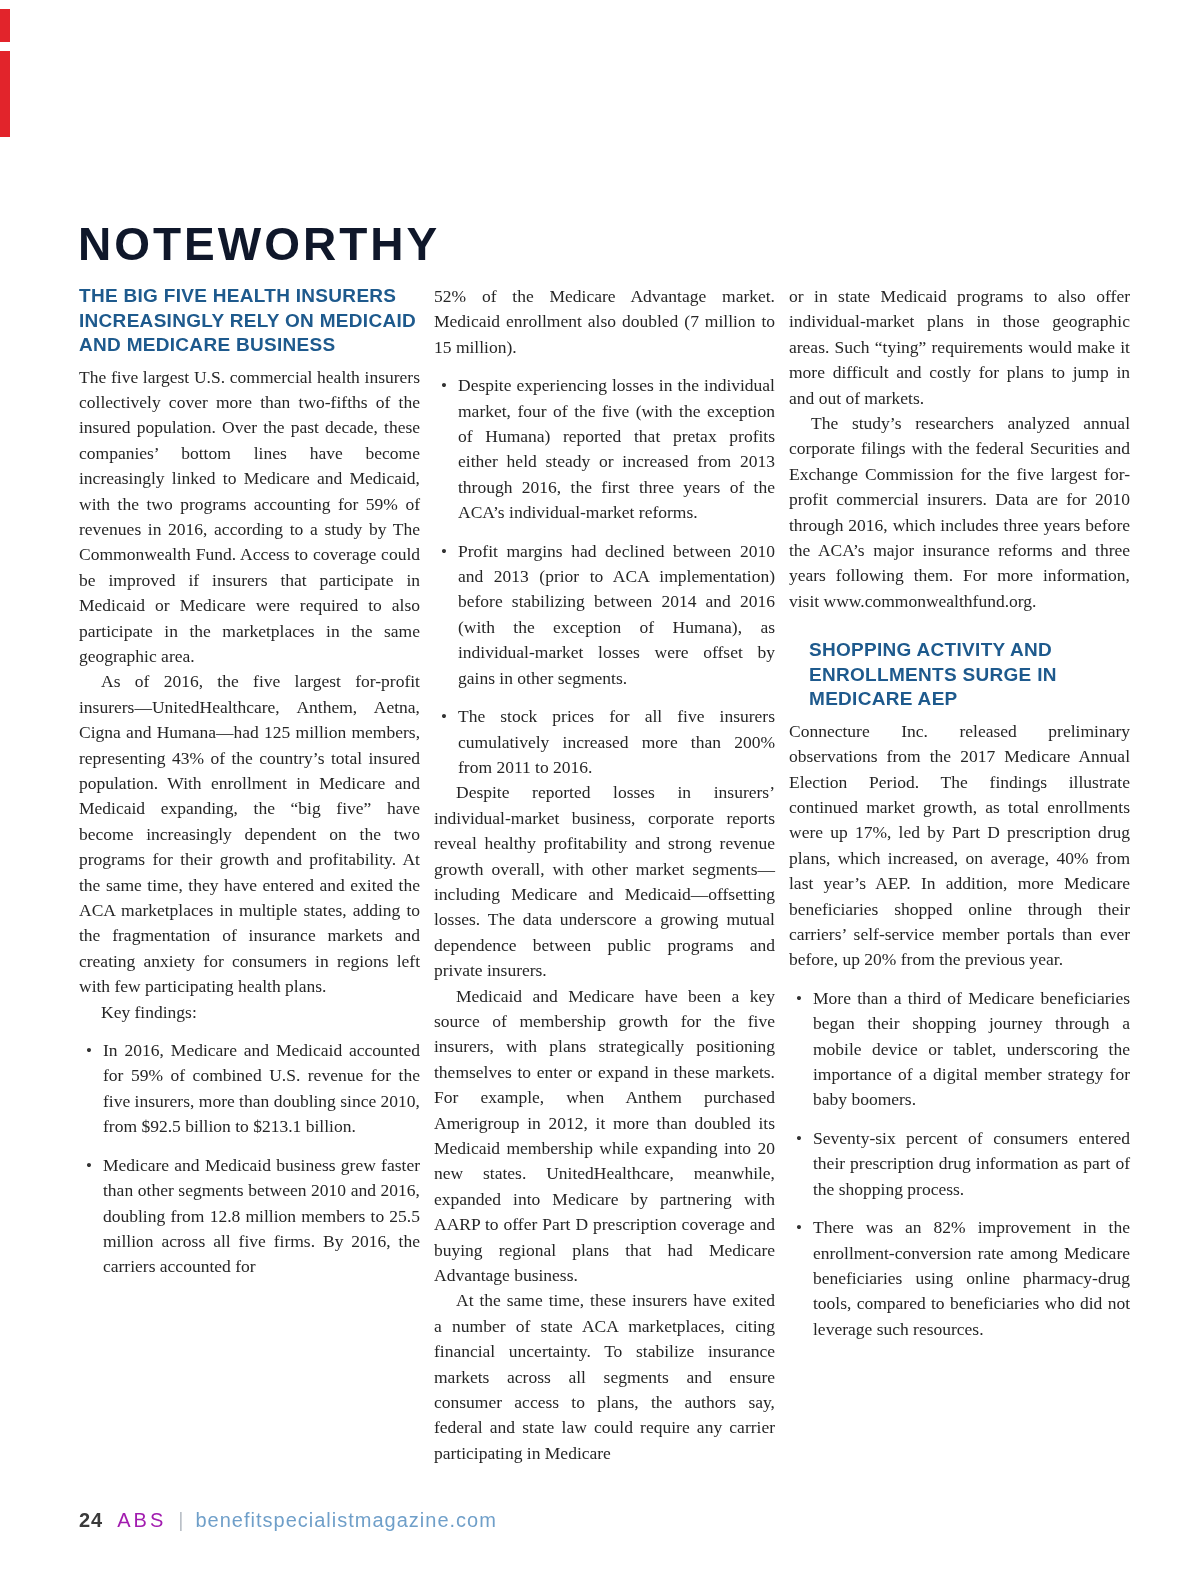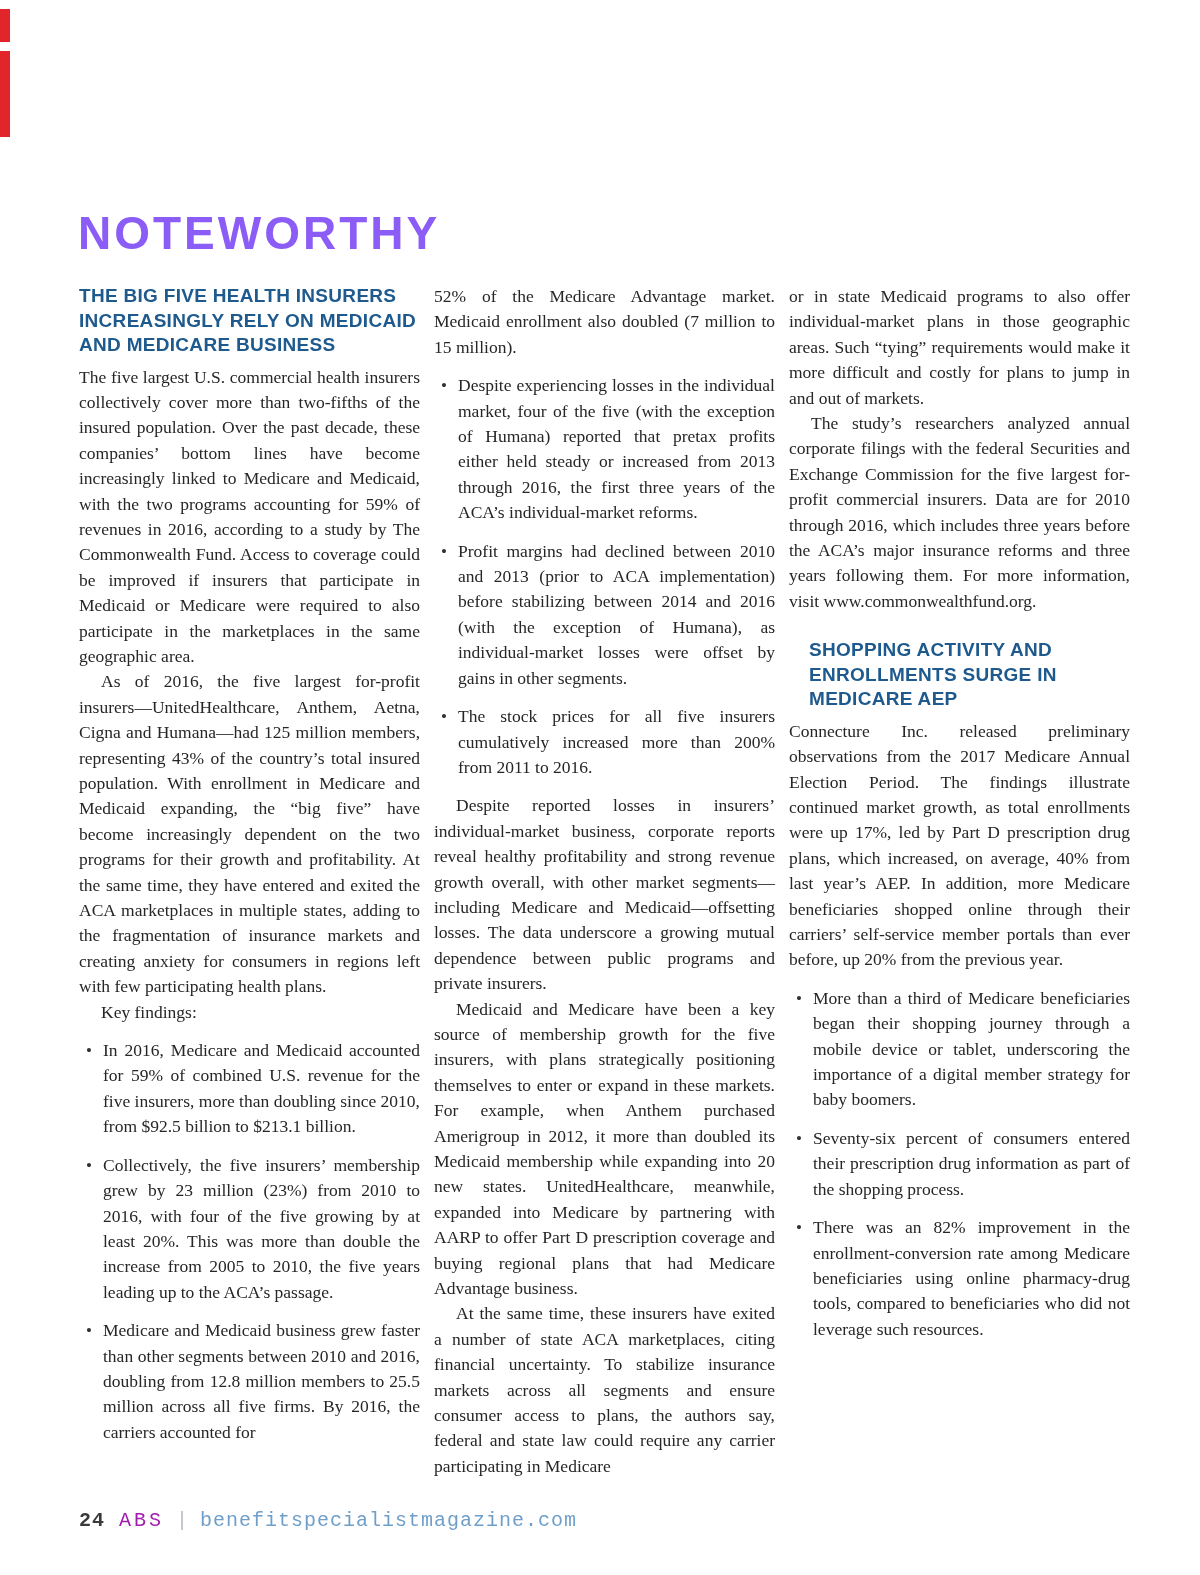--- a/index.html
+++ b/index.html
@@ -4,44 +4,44 @@
 <style>
   html,body{margin:0;padding:0;}
   body{width:1200px;height:1575px;background:#ffffff;position:relative;
        font-family:"Liberation Serif",serif;-webkit-font-smoothing:antialiased;}
   .page{position:absolute;inset:0;width:1200px;height:1575px;background:#fff;overflow:hidden;}
 
   .edge-bar{position:absolute;left:0;width:10px;background:#e2242b;}
   .edge-bar.seg1{top:9px;height:33px;}
   .edge-bar.seg2{top:51px;height:86px;}
 
-  h1.page-title{position:absolute;left:78px;top:206px;margin:0;
+  h1.page-title{position:absolute;left:78px;top:217px;margin:0;
     font-family:"Liberation Sans",sans-serif;font-weight:700;font-size:46px;
-    letter-spacing:3px;color:#8b5cf6;}
+    letter-spacing:3px;color:#0f172a;}
 
   .col{position:absolute;top:284px;width:341px;color:#262626;
        font-size:17.5px;line-height:25.4px;text-align:justify;}
   .col1{left:79px;}
   .col2{left:434px;font-family:Liberation Serif, serif;}
   .col3{left:789px;}
 
   .subhead{margin:0 0 7px 0;font-family:"Liberation Sans",sans-serif;font-weight:700;
     font-size:19px;line-height:24.5px;color:#1e5a8d;letter-spacing:0.3px;text-align:left;}
   .subhead.second{margin-top:24px;max-width:312px;margin-left:20px;}
 
   p.body{margin:0;}
   p.indent{text-indent:22px;}
   .hangleft{margin-left:24px;}
 
   .bullet{position:relative;padding-left:24px;margin-top:13px;}
   .bullet::before{content:"\2022";position:absolute;left:7px;top:0;
     color:#333;font-size:17px;}
 
   .footer{position:absolute;left:79px;top:1509px;
-    font-family:Liberation Mono, monospace;font-size:20px;color:#6d6e71;
+    font-family:Liberation Sans, sans-serif;font-size:20px;color:#6d6e71;
     display:flex;align-items:center;}
   .footer .pg{font-weight:700;color:#3a3a3a;letter-spacing:1px;}
   .footer .mag{margin-left:14px;letter-spacing:3px;color:#a21caf;}
   .footer .sep{margin:0 12px;color:#b9bfc6;font-weight:400;}
   .footer .site{color:#6f9fc9;letter-spacing:1px;}
 </style>
 </head>
 <body>
 
 <div class="page">
@@ -50,30 +50,29 @@
   <div class="edge-bar seg2"></div>
 
   <h1 class="page-title">NOTEWORTHY</h1>
 
   <section class="col col1">
     <h2 class="subhead">THE BIG FIVE HEALTH INSURERS INCREASINGLY RELY ON MEDICAID AND MEDICARE BUSINESS</h2>
     <p class="body">The five largest U.S. commercial health insurers collectively cover more than two-fifths of the insured population. Over the past decade, these companies’ bottom lines have become increasingly linked to Medicare and Medicaid, with the two programs accounting for 59% of revenues in 2016, according to a study by The Commonwealth Fund. Access to coverage could be improved if insurers that participate in Medicaid or Medicare were required to also participate in the marketplaces in the same geographic area.</p>
     <p class="body indent">As of 2016, the five largest for-profit insurers—UnitedHealthcare, Anthem, Aetna, Cigna and Humana—had 125 million members, representing 43% of the country’s total insured population. With enrollment in Medicare and Medicaid expanding, the “big five” have become increasingly dependent on the two programs for their growth and profitability. At the same time, they have entered and exited the ACA marketplaces in multiple states, adding to the fragmentation of insurance markets and creating anxiety for consumers in regions left with few participating health plans.</p>
     <p class="body indent">Key findings:</p>
     <div class="bullet">In 2016, Medicare and Medicaid accounted for 59% of combined U.S. revenue for the five insurers, more than doubling since 2010, from $92.5 billion to $213.1 billion.</div>
-    <div class="bullet">Collectively, the five insurers’ membership grew by 23 million (23%) from 2010 to 2016, with four of the five growing by at least 20%. This was more than double the increase from 2005 to 2010, the five years leading up to the ACA’s passage.</div>
     <div class="bullet">Medicare and Medicaid business grew faster than other segments between 2010 and 2016, doubling from 12.8 million members to 25.5 million across all five firms. By 2016, the carriers accounted for</div>
   </section>
 
   <section class="col col2">
     <p class="body hangleft">52% of the Medicare Advantage market. Medicaid enrollment also doubled (7 million to 15 million).</p>
     <div class="bullet">Despite experiencing losses in the individual market, four of the five (with the exception of Humana) reported that pretax profits either held steady or increased from 2013 through 2016, the first three years of the ACA’s individual-market reforms.</div>
     <div class="bullet">Profit margins had declined between 2010 and 2013 (prior to ACA implementation) before stabilizing between 2014 and 2016 (with the exception of Humana), as individual-market losses were offset by gains in other segments.</div>
     <div class="bullet">The stock prices for all five insurers cumulatively increased more than 200% from 2011 to 2016.</div>
-    <p class="body indent" style="margin-top:13px;">Despite reported losses in insurers’ individual-market business, corporate reports reveal healthy profitability and strong revenue growth overall, with other market segments—including Medicare and Medicaid—offsetting losses. The data underscore a growing mutual dependence between public programs and private insurers.</p>
+    <p class="body indent" style="">Despite reported losses in insurers’ individual-market business, corporate reports reveal healthy profitability and strong revenue growth overall, with other market segments—including Medicare and Medicaid—offsetting losses. The data underscore a growing mutual dependence between public programs and private insurers.</p>
     <p class="body indent">Medicaid and Medicare have been a key source of membership growth for the five insurers, with plans strategically positioning themselves to enter or expand in these markets. For example, when Anthem purchased Amerigroup in 2012, it more than doubled its Medicaid membership while expanding into 20 new states. UnitedHealthcare, meanwhile, expanded into Medicare by partnering with AARP to offer Part D prescription coverage and buying regional plans that had Medicare Advantage business.</p>
     <p class="body indent">At the same time, these insurers have exited a number of state ACA marketplaces, citing financial uncertainty. To stabilize insurance markets across all segments and ensure consumer access to plans, the authors say, federal and state law could require any carrier participating in Medicare</p>
   </section>
 
   <section class="col col3">
     <p class="body">or in state Medicaid programs to also offer individual-market plans in those geographic areas. Such “tying” requirements would make it more difficult and costly for plans to jump in and out of markets.</p>
     <p class="body indent">The study’s researchers analyzed annual corporate filings with the federal Securities and Exchange Commission for the five largest for-profit commercial insurers. Data are for 2010 through 2016, which includes three years before the ACA’s major insurance reforms and three years following them. For more information, visit www.commonwealthfund.org.</p>
     <h2 class="subhead second">SHOPPING ACTIVITY AND ENROLLMENTS SURGE IN MEDICARE AEP</h2>
     <p class="body">Connecture Inc. released preliminary observations from the 2017 Medicare Annual Election Period. The findings illustrate continued market growth, as total enrollments were up 17%, led by Part D prescription drug plans, which increased, on average, 40% from last year’s AEP. In addition, more Medicare beneficiaries shopped online through their carriers’ self-service member portals than ever before, up 20% from the previous year.</p>
     <div class="bullet">More than a third of Medicare beneficiaries began their shopping journey through a mobile device or tablet, underscoring the importance of a digital member strategy for baby boomers.</div>

